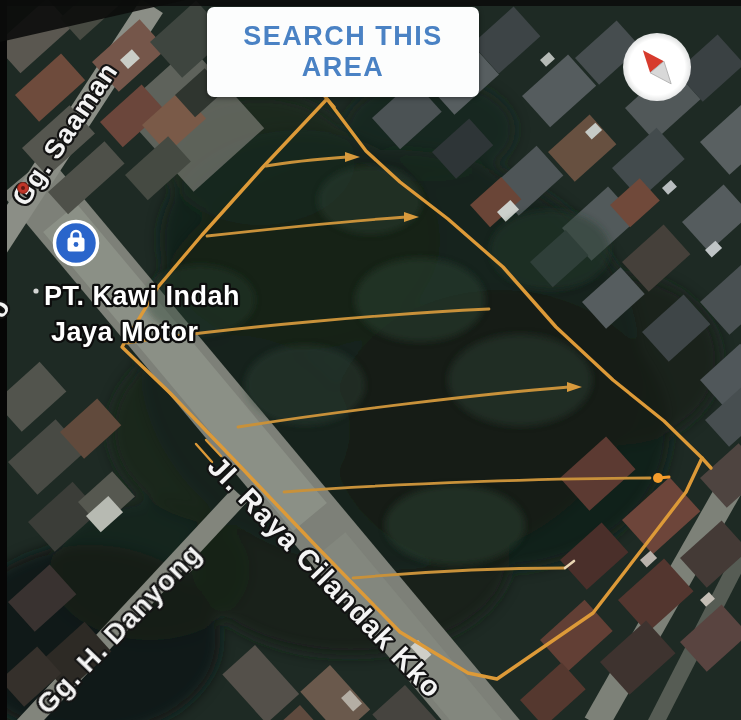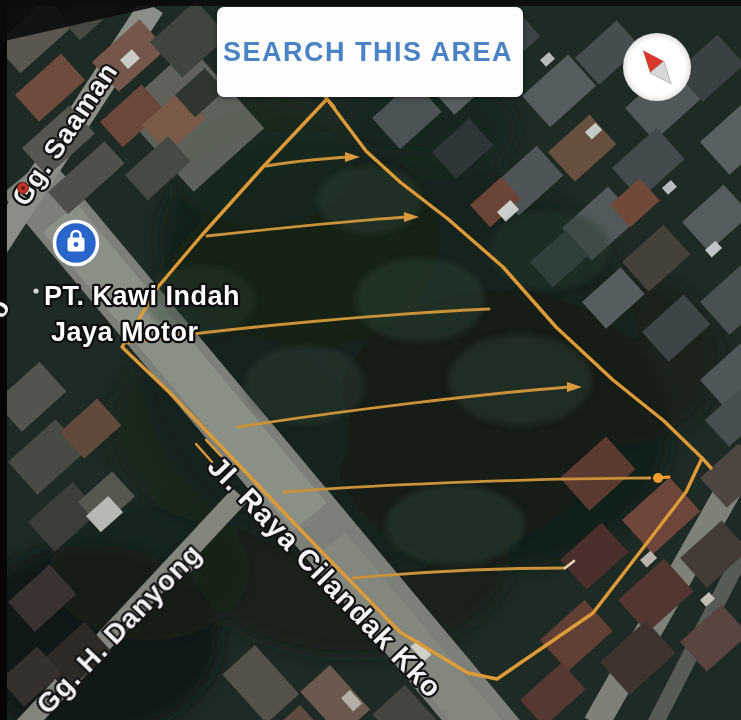--- a/index.html
+++ b/index.html
@@ -12,21 +12,21 @@
       stroke-linejoin:round;font-weight:600;letter-spacing:1px;
       font-family:"Liberation Sans",sans-serif;}
   
   .pl{fill:#ffffff;stroke:#0d0d0d;stroke-width:4.6px;paint-order:stroke;
       stroke-linejoin:round;font-weight:700;letter-spacing:.5px;
       font-family:"Liberation Sans",sans-serif;}
   
   .po{fill:none;stroke:#DD9A38;stroke-width:3.4;stroke-linejoin:round;stroke-linecap:round;}
   .ph{fill:none;stroke:#C8913A;stroke-width:2.8;stroke-linecap:round;}
 
-  #search-btn{position:absolute;left:217px;top:7px;width:306px;height:90px;
+  #search-btn{position:absolute;left:207px;top:7px;width:272px;height:90px;
       background:#fcfdfd;border:none;border-radius:7px;cursor:pointer;
       display:flex;align-items:center;justify-content:flex-start;
       box-shadow:0 1px 5px rgba(0,0,0,.45);}
   #search-btn span{color:#4A82C4;font-size:27px;font-weight:700;letter-spacing:1.5px;
       font-family:"Liberation Sans",sans-serif;}
 
   #compass{position:absolute;left:623px;top:33px;width:68px;height:68px;border-radius:50%;
       background:radial-gradient(circle,#ffffff 58%,rgba(255,255,255,.8) 76%,rgba(255,255,255,0) 100%);
       display:flex;align-items:center;justify-content:center;cursor:pointer;border:none;padding:0;}
 </style>

